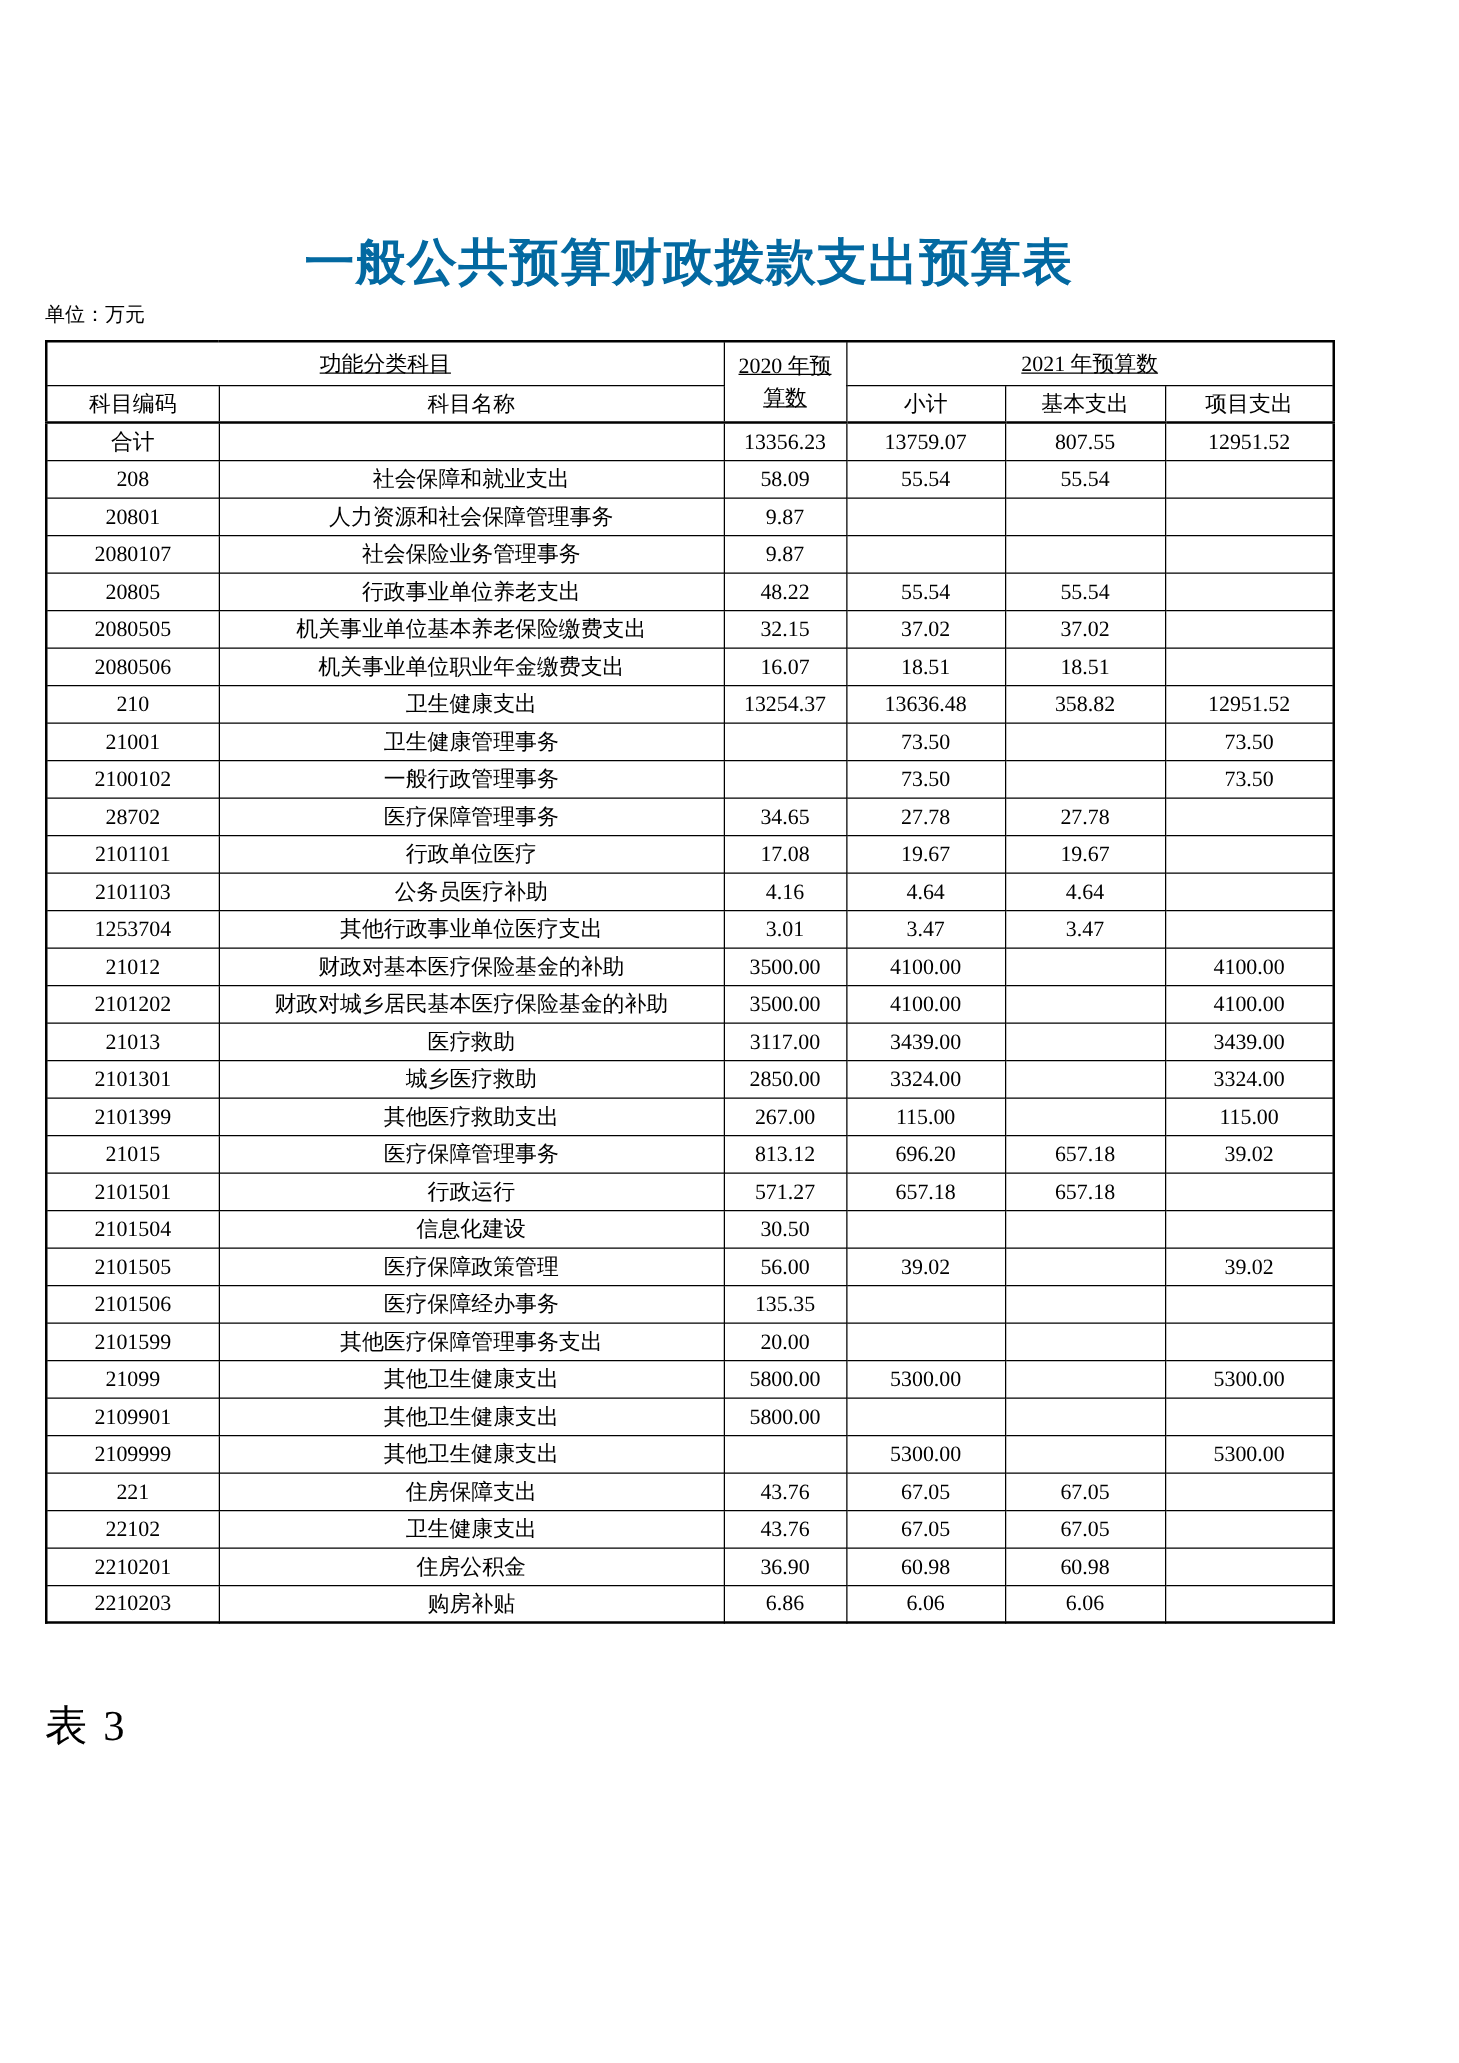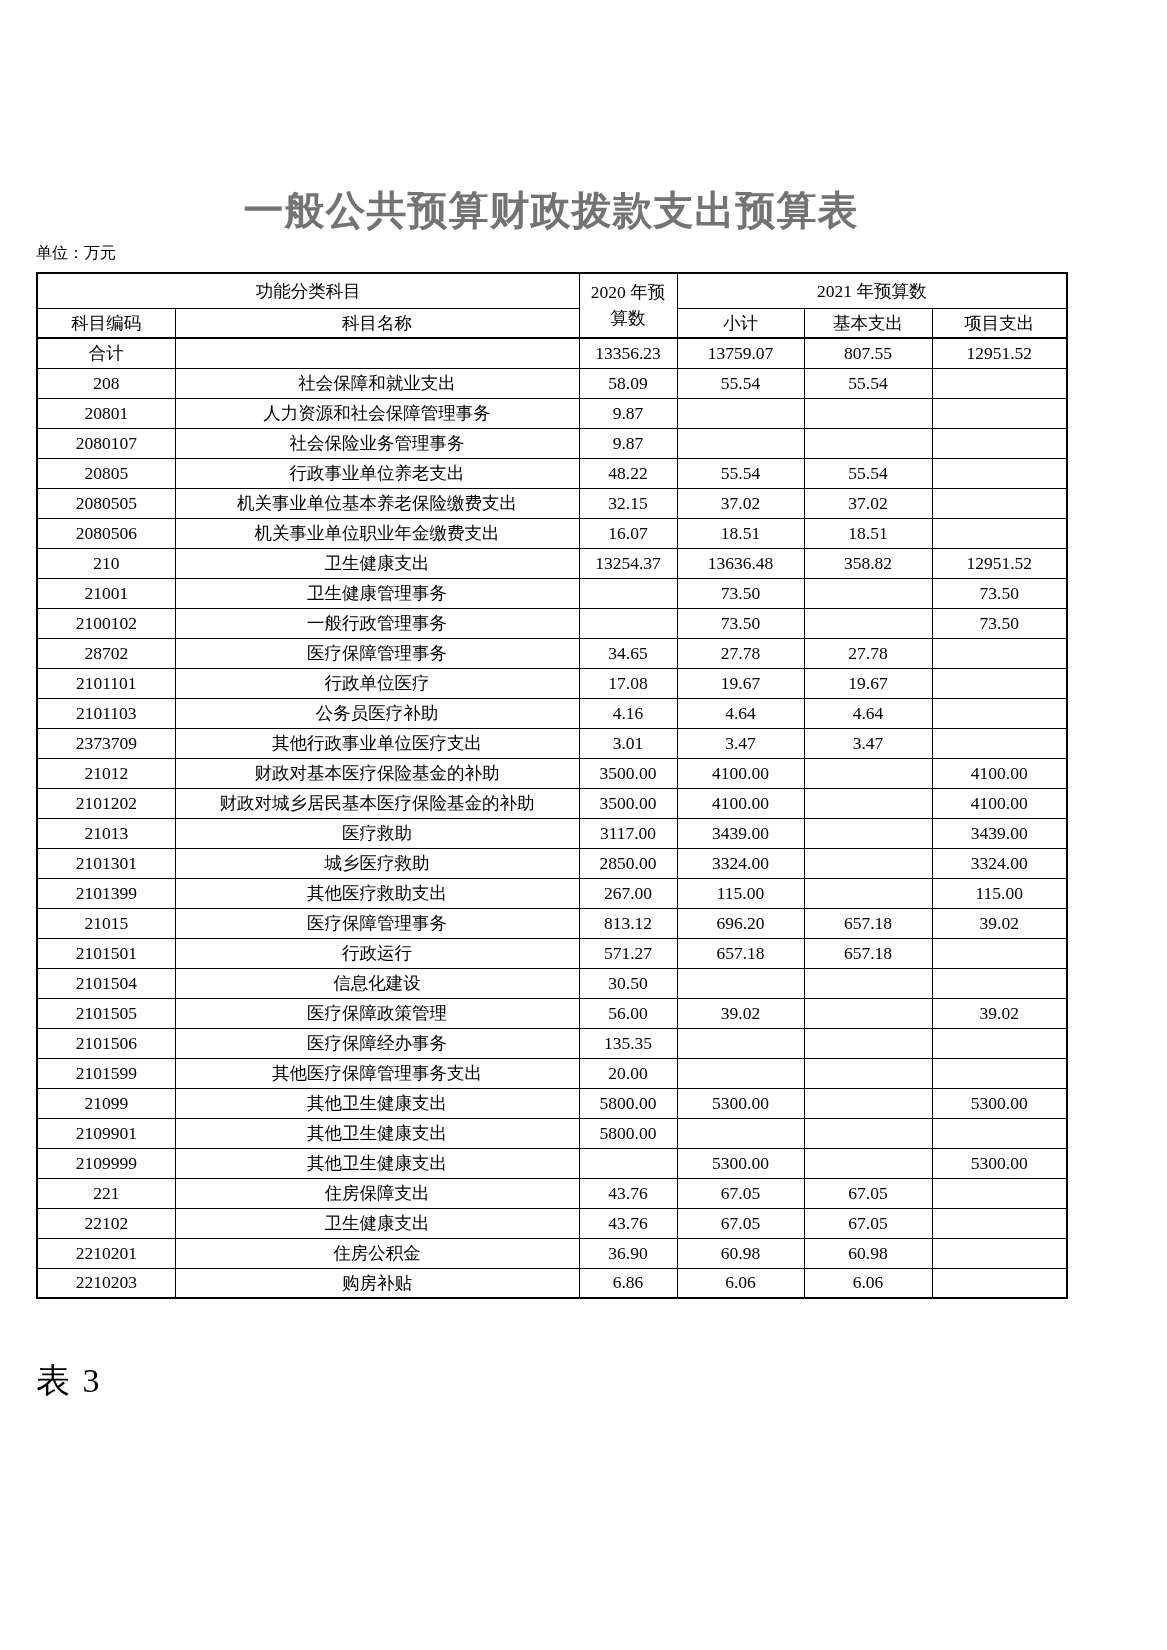--- a/index.html
+++ b/index.html
@@ -19,21 +19,21 @@
     width: 1030px;
   }
   .doc-title {
     margin-top: 188px;
     text-align: center;
     font-family: "Liberation Sans", "DejaVu Sans", sans-serif;
     font-weight: bold;
     font-size: 40px;
     letter-spacing: 1px;
     line-height: 1.1;
-    color: #737373;
+    color: #0369a1;
   }
   .unit-line {
     margin-top: 11px;
     text-align: left;
     font-size: 16px;
     padding-right: 22px;
     line-height: 1.2;
   }
   table.budget {
     margin-top: 10px;
@@ -45,21 +45,21 @@
   table.budget th,
   table.budget td {
     border: 1px solid #000;
     text-align: center;
     vertical-align: middle;
     font-size: 17.5px;
     font-weight: normal;
     padding: 1px 3px;
     overflow: hidden;
   }
-  thead tr.hrow1 th { height: 35px; }
+  thead tr.hrow1 th { height: 35px; text-decoration: underline; }
   thead tr.hrow2 th { height: 30px; }
   
   tbody tr:first-child td { border-top: 2px solid #000; }
   tbody td { height: 30px; }
   th.wrap2020 { white-space: pre-line; line-height: 1.45; }
   .footer-label {
     position: absolute;
     left: 36px;
     top: 1358px;
     font-size: 34px;
@@ -198,21 +198,21 @@
         </tr>
         <tr>
           <td>2101103</td>
           <td>公务员医疗补助</td>
           <td>4.16</td>
           <td>4.64</td>
           <td>4.64</td>
           <td></td>
         </tr>
         <tr>
-          <td>2373709</td>
+          <td>1253704</td>
           <td>其他行政事业单位医疗支出</td>
           <td>3.01</td>
           <td>3.47</td>
           <td>3.47</td>
           <td></td>
         </tr>
         <tr>
           <td>21012</td>
           <td>财政对基本医疗保险基金的补助</td>
           <td>3500.00</td>

